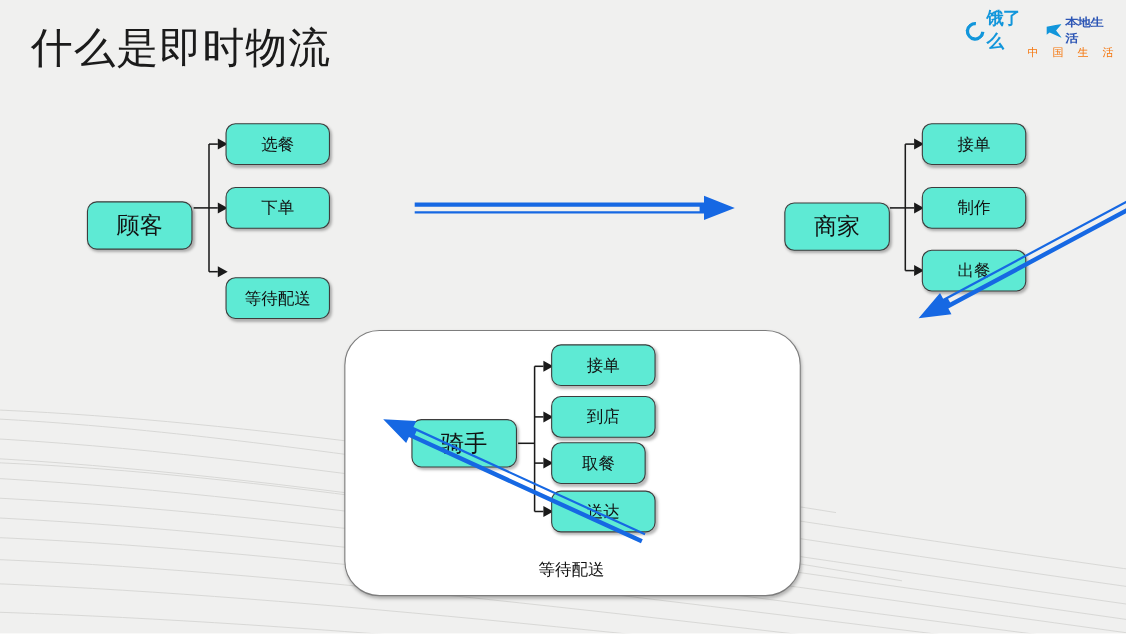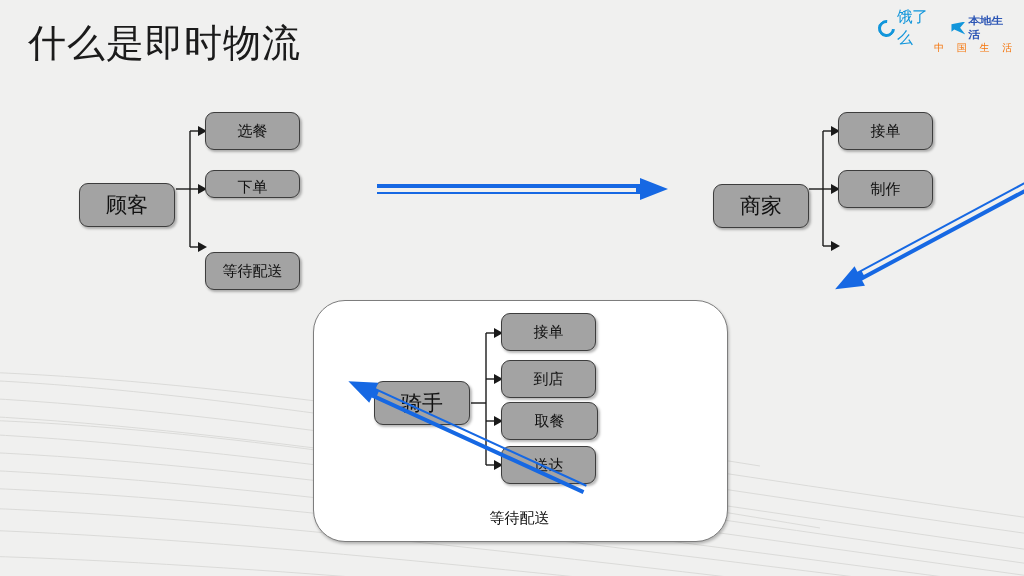--- a/index.html
+++ b/index.html
@@ -53,21 +53,21 @@
     border: 3px solid #1296db;
     border-radius: 50%;
     border-right-color: transparent;
     transform: rotate(-40deg);
     box-sizing: border-box;
     margin-right: 2px;
   }
   .eleme-word {
     font-size: 16px;
     color: #1296db;
-    font-weight: normal;
+    font-weight: bold;
     letter-spacing: -1px;
   }
   .logo-divider {
     display: inline-block;
     width: 10px;
   }
   .alibaba-mark {
     width: 14px; height: 13px;
     background: #1296db;
     clip-path: polygon(0% 22%, 100% 0%, 62% 48%, 100% 100%, 20% 62%, 0% 78%);
@@ -87,21 +87,21 @@
     font-size: 10px;
     color: #f5750b;
     letter-spacing: 5px;
     white-space: nowrap;
     margin-left: 44px;
   }
   
   .node {
     position: absolute;
     box-sizing: border-box;
-    background: #a3a3a3;
+    background: #5eead4;
     border: 1.3px solid #3d3d3d;
     border-radius: 9px;
     display: flex;
     align-items: center;
     justify-content: center;
     color: #111;
     box-shadow: 1.5px 2px 2.5px rgba(0,0,0,0.28);
     white-space: nowrap;
   }
   .node.primary { font-size: 21px; }
@@ -208,47 +208,50 @@
       <polygon points="494,460 503,465 494,470"></polygon>
     </g>
   </svg>
 
   <div class="node primary" style="left:79px; top:167px; width:96px; height:44px;margin-top:16px;">
     <span>顾客</span>
   </div>
   <div class="node leaf" style="left:205px; top:112px; width:95px; height:38px;">
     <span>选餐</span>
   </div>
-  <div class="node leaf" style="left:205px; top:170px; width:95px; height:28px;align-items:flex-end;">
+  <div class="node leaf" style="left:205px; top:170px; width:95px; height:38px;">
     <span>下单</span>
   </div>
   <div class="node leaf" style="left:205px; top:228px; width:95px; height:38px;margin-top:24px;">
     <span>等待配送</span>
   </div>
 
   <div class="node primary" style="left:713px; top:184px; width:96px; height:44px;">
     <span>商家</span>
   </div>
   <div class="node leaf" style="left:838px; top:112px; width:95px; height:38px;">
     <span>接单</span>
   </div>
   <div class="node leaf" style="left:838px; top:170px; width:95px; height:38px;">
     <span>制作</span>
   </div>
+  <div class="node leaf" style="left:838px; top:227px; width:95px; height:38px;">
+    <span>出餐</span>
+  </div>
 
   <div class="node primary" style="left:374px; top:381px; width:96px; height:44px;">
     <span>骑手</span>
   </div>
   <div class="node leaf" style="left:501px; top:313px; width:95px; height:38px;">
     <span>接单</span>
   </div>
   <div class="node leaf" style="left:501px; top:360px; width:95px; height:38px;">
     <span>到店</span>
   </div>
-  <div class="node leaf" style="left:501px; top:402px; width:97px; height:38px;">
+  <div class="node leaf" style="left:501px; top:402px; width:86px; height:38px;">
     <span>取餐</span>
   </div>
   <div class="node leaf" style="left:501px; top:446px; width:95px; height:38px;">
     <span>送达</span>
   </div>
 
   <svg class="arrows" viewBox="0 0 1024 576">
 
     <g>
       <path d="M 377 184 L 640 184 L 640 178 L 668 189 L 640 200 L 640 194 L 377 194 L 377 192

